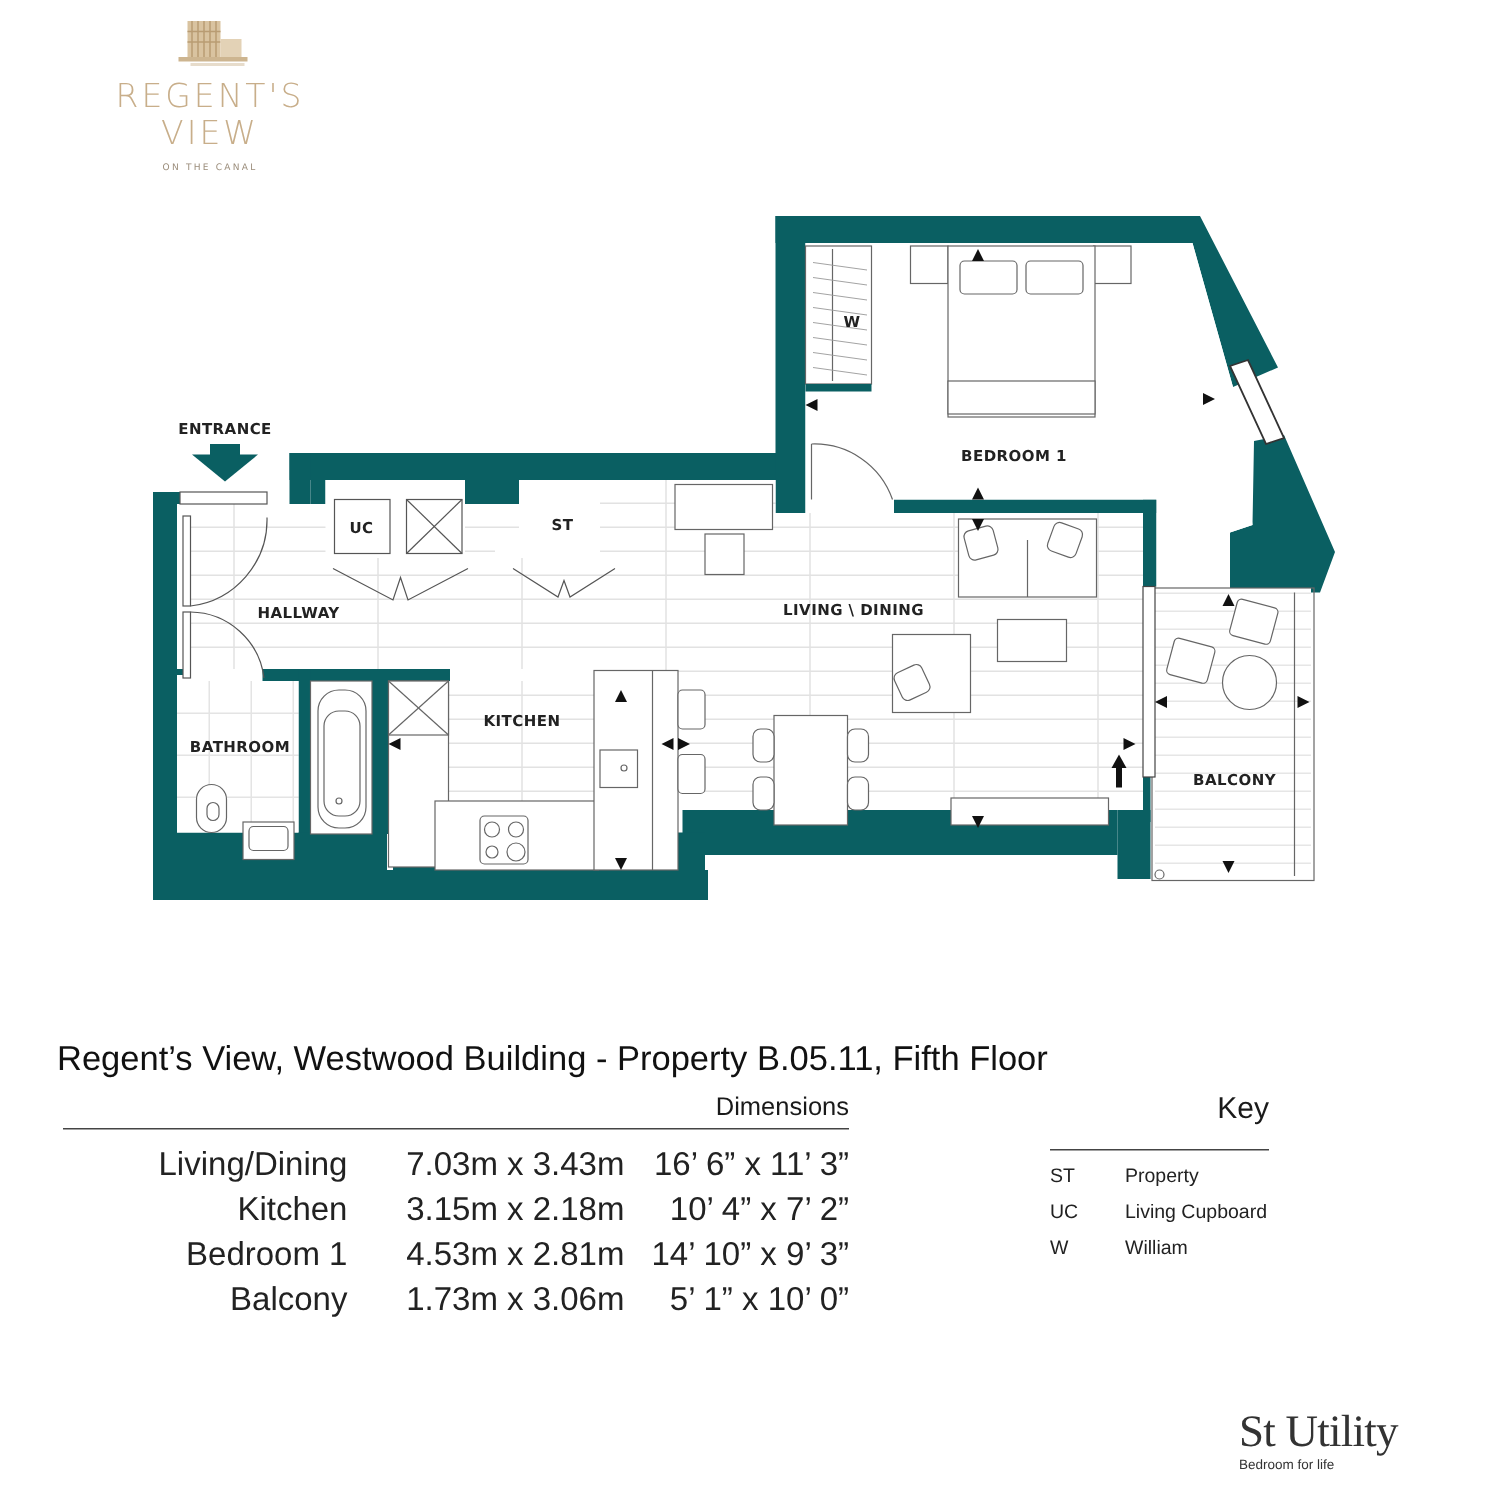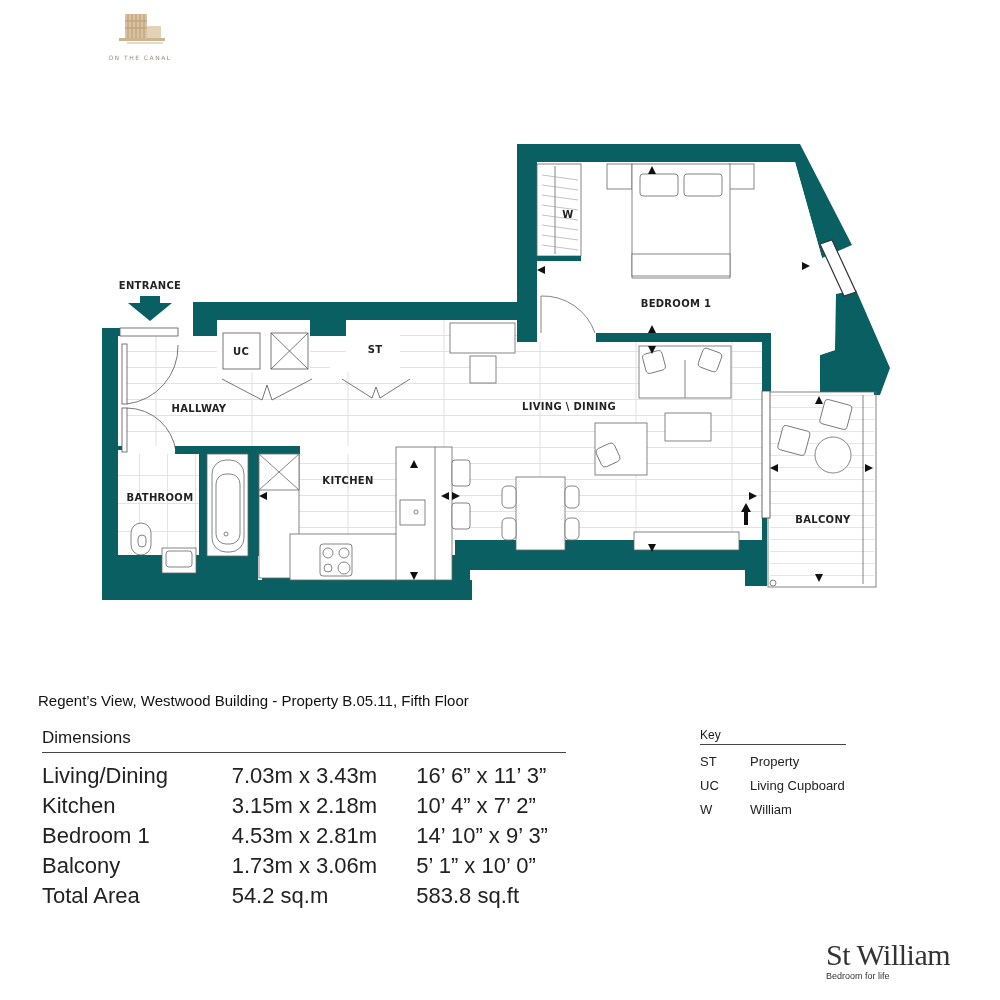--- a/index.html
+++ b/index.html
@@ -3,30 +3,30 @@
 <meta charset="utf-8">
 <style>
   html, body { margin:0; padding:0; background:#ffffff; }
   body { width:1000px; height:1000px; position:relative; overflow:hidden; font-family:"Liberation Sans", sans-serif; color:#1a1a1a; }
   .logo { position:absolute; left:40px; top:12px; width:200px; text-align:center; }
   .logo svg { display:block; margin:0 auto; }
   .logo-title { font-family:"DejaVu Sans", sans-serif; font-weight:200; font-size:22px; letter-spacing:2px; color:#c8ae8a; margin-top:4px; }
   .logo-sub { font-family:"DejaVu Sans", sans-serif; font-size:6px; letter-spacing:1.5px; color:#9a8c7a; margin-top:6px; }
   .plan { position:absolute; left:0; top:0; width:1000px; height:680px; }
   .room-label { font-family:"DejaVu Sans", sans-serif; font-weight:bold; font-size:10px; fill:#222; letter-spacing:0.3px; }
-  .title { position:absolute; left:38px; top:692px; font-size:15px; color:#111; }
-  .dims { position:absolute; left:42px; top:728px; width:524px; }
+  .title { position:absolute; left:38px; top:692px; font-size:23px; color:#111; }
+  .dims { position:absolute; left:42px; top:728px; width:524px;text-align:right; }
   .dims-head { font-size:17px; padding-bottom:4px; border-bottom:1.5px solid #444; }
   .dims-row { display:flex; font-size:22px; color:#222; height:30px; align-items:center; }
   .dims-row .c1 { width:190px; }
   .dims-row .c2 { width:185px; }
   .dims-row .c3 { width:150px; }
   .dims-rows { margin-top:8px; }
   .key { position:absolute; left:700px; top:728px; width:146px; }
-  .key-head { font-size:12px; padding-bottom:2px; border-bottom:1.5px solid #444; }
+  .key-head { font-size:20px; padding-bottom:15px; border-bottom:1.5px solid #444;text-align:right; }
   .key-row { display:flex; font-size:13px; height:24px; align-items:center; color:#222; }
   .key-row .k1 { width:50px; }
   .key-rows { margin-top:4px; }
   .brand { position:absolute; left:826px; top:940px; }
   .brand-name { font-family:"Liberation Serif", serif; font-size:30px; color:#333; letter-spacing:-0.5px; line-height:30px; }
   .brand-tag { font-size:9px; color:#333; margin-top:1px; }
 </style>
 </head>
 <body>
 
@@ -39,20 +39,21 @@
       <line x1="31" y1="2" x2="31" y2="26"></line>
         <line x1="35" y1="2" x2="35" y2="26"></line>
       <line x1="39" y1="2" x2="39" y2="26"></line>
       <line x1="20" y1="9" x2="42" y2="9"></line>
         <line x1="20" y1="16" x2="42" y2="16"></line>
     </g>
     <rect x="42" y="14" width="14" height="12" fill="#e3d2b6"></rect>
     <rect x="14" y="26" width="46" height="3" fill="#cdb590"></rect>
     <rect x="22" y="30" width="36" height="2" fill="#e7dccb"></rect>
   </svg>
+  <div class="logo-title">REGENT'S VIEW</div>
   <div class="logo-sub">ON THE CANAL</div>
 </div>
 
 <svg class="plan" viewBox="0 0 1000 680" width="1000" height="680">
   <defs>
     <pattern id="floorboards" width="96" height="16" patternUnits="userSpaceOnUse">
       <rect width="96" height="16" fill="#fff"></rect>
       <line x1="0" y1="15.5" x2="96" y2="15.5" stroke="#e2e2e2" stroke-width="1"></line>
       <line x1="60" y1="0" x2="60" y2="16" stroke="#e2e2e2" stroke-width="1"></line>
     </pattern>
@@ -290,25 +291,20 @@
     <div class="dims-row">
       <span class="c1">Bedroom 1</span>
       <span class="c2">4.53m x 2.81m</span>
       <span class="c3">14’ 10” x 9’ 3”</span>
     </div>
     <div class="dims-row">
       <span class="c1">Balcony</span>
       <span class="c2">1.73m x 3.06m</span>
       <span class="c3">5’ 1” x 10’ 0”</span>
     </div>
-    <div class="dims-row">
-      <span class="c1">Total Area</span>
-      <span class="c2">54.2 sq.m</span>
-      <span class="c3">583.8 sq.ft</span>
-    </div>
   </div>
 </div>
 
 <div class="key">
   <div class="key-head">Key</div>
   <div class="key-rows">
     <div class="key-row">
       <span class="k1">ST</span>
       <span>Property</span>
     </div>
@@ -317,15 +313,15 @@
       <span>Living Cupboard</span>
     </div>
     <div class="key-row">
       <span class="k1">W</span>
       <span>William</span>
     </div>
   </div>
 </div>
 
 <div class="brand">
-  <div class="brand-name">St William</div>
+  <div class="brand-name">St Utility</div>
   <div class="brand-tag">Bedroom for life</div>
 </div>
 
 </body></html>

